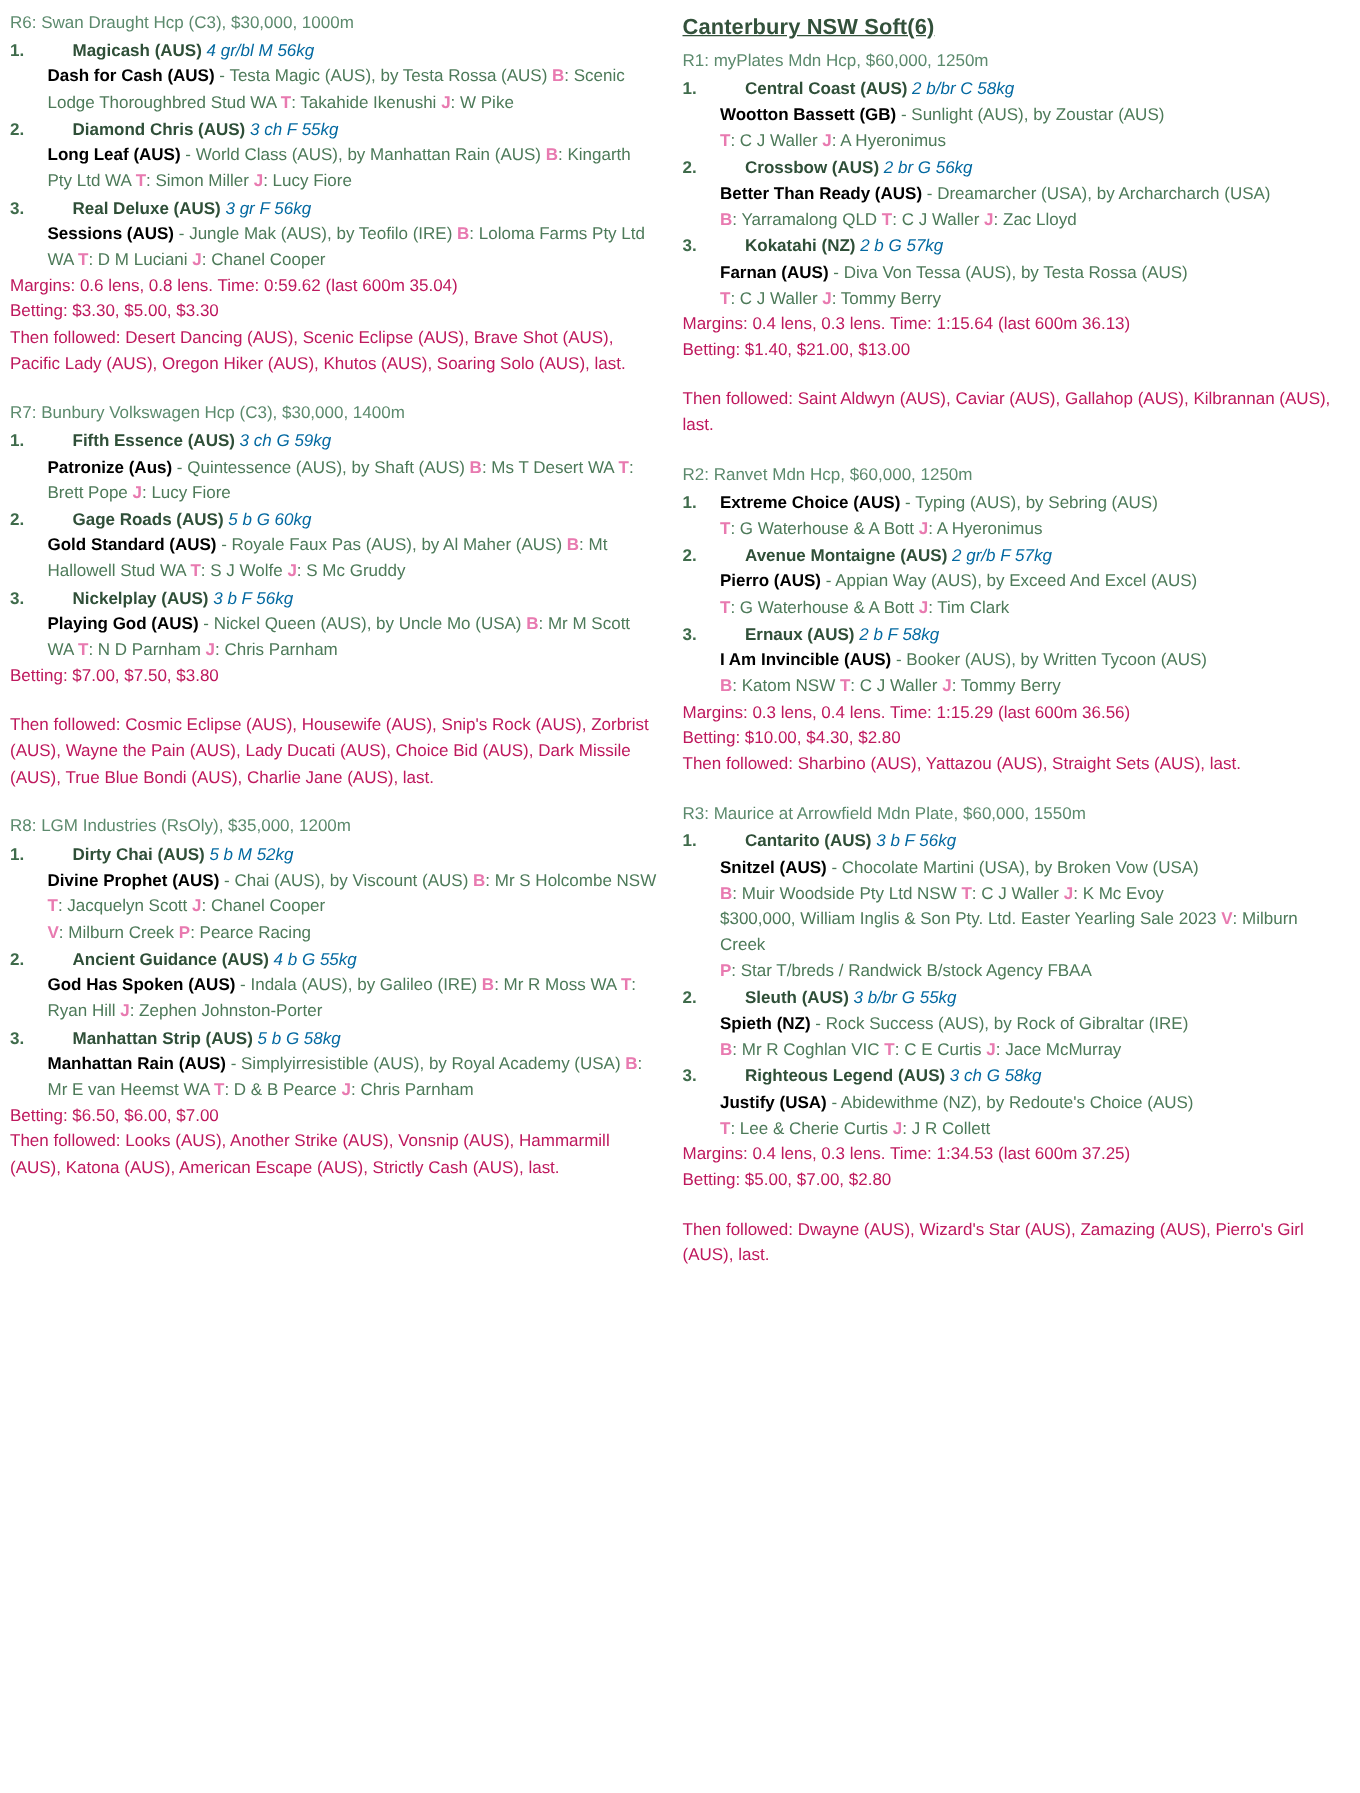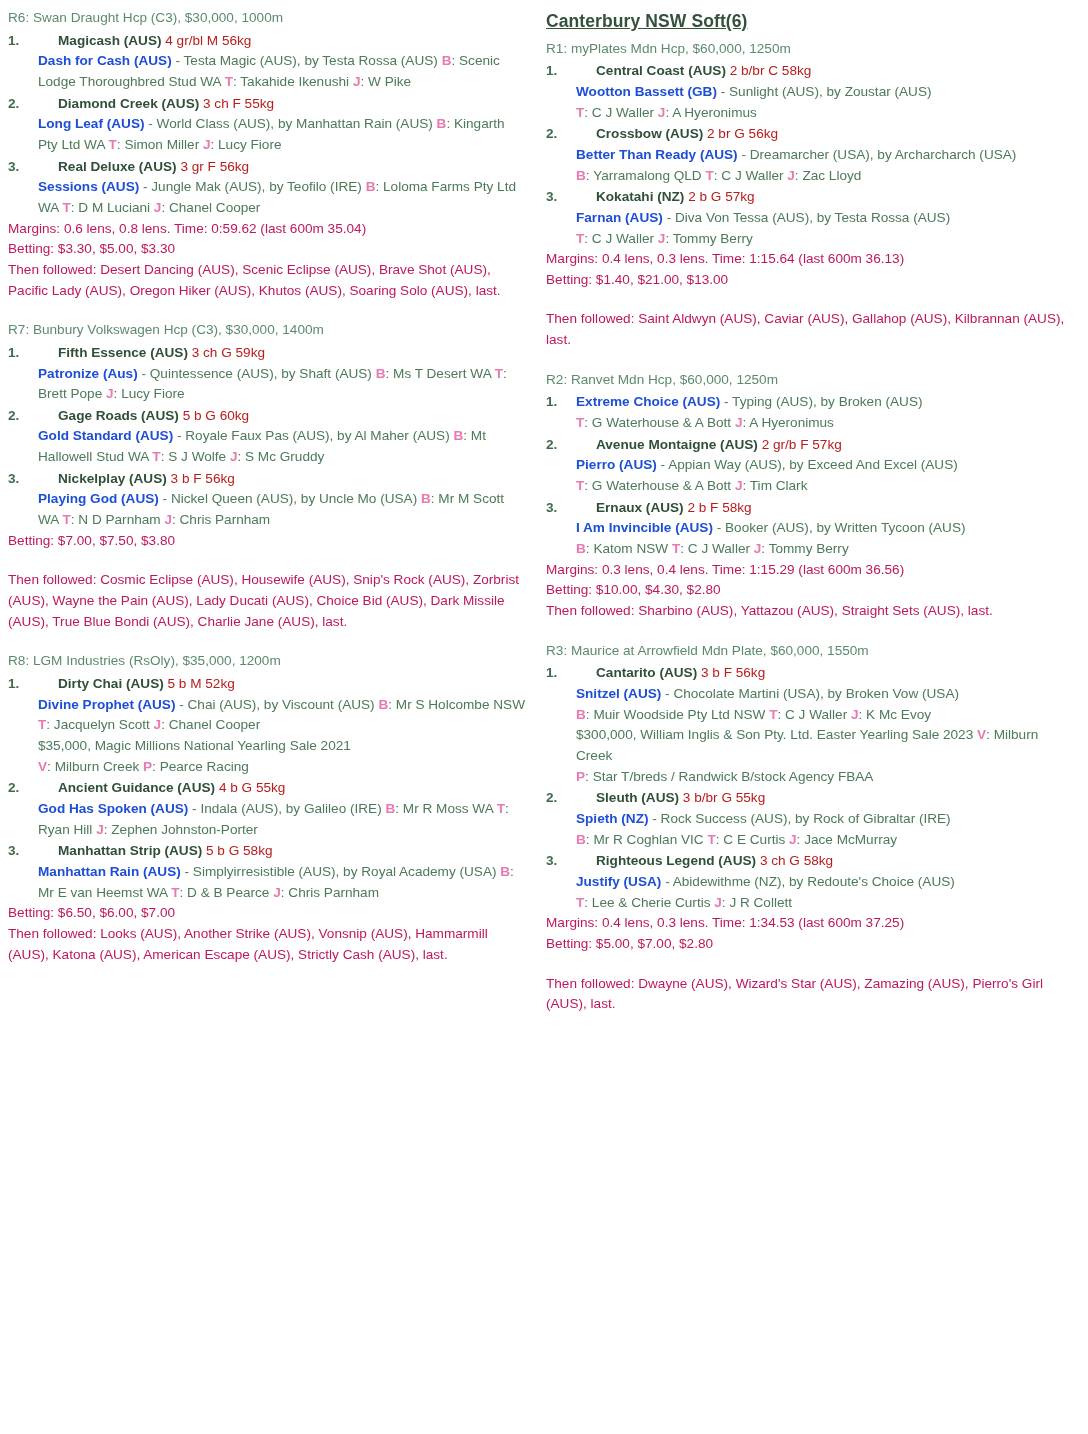--- a/index.html
+++ b/index.html
@@ -53,27 +53,28 @@
   }
   .runner-body {
     flex: 1 1 auto;
   }
   .horse {
     font-weight: bold;
     color: #2f4f38;
     padding-left: 20px;
   }
   .det {
-    color: #b91c1c;
+    color: #0369a1;
+    font-style: italic;
   }
   .sub {
     color: #4d7a59;
   }
   .sire {
-    color: #1d4ed8;
+    color: #000000;
     font-weight: bold;
   }
   .lbl {
     color: #e87ab0;
     font-weight: bold;
   }
   .info-line {
     color: #be185d;
     margin: 0;
   }
@@ -101,21 +102,21 @@
           <p class="sub">
             <span class="sire">Dash for Cash (AUS)</span><span> - Testa Magic (AUS), by Testa Rossa (AUS) </span><span class="lbl">B</span><span>: Scenic Lodge Thoroughbred Stud WA </span><span class="lbl">T</span><span>: Takahide Ikenushi </span><span class="lbl">J</span><span>: W Pike</span>
           </p>
         </div>
       </div>
 
       <div class="runner">
         <span class="pos">2.</span>
         <div class="runner-body">
           <p>
-            <span class="horse">Diamond Creek (AUS)</span><span class="det"> 3 ch F 55kg</span>
+            <span class="horse">Diamond Chris (AUS)</span><span class="det"> 3 ch F 55kg</span>
           </p>
           <p class="sub">
             <span class="sire">Long Leaf (AUS)</span><span> - World Class (AUS), by Manhattan Rain (AUS) </span><span class="lbl">B</span><span>: Kingarth Pty Ltd WA </span><span class="lbl">T</span><span>: Simon Miller </span><span class="lbl">J</span><span>: Lucy Fiore</span>
           </p>
         </div>
       </div>
 
       <div class="runner">
         <span class="pos">3.</span>
         <div class="runner-body">
@@ -186,21 +187,20 @@
 
       <div class="runner">
         <span class="pos">1.</span>
         <div class="runner-body">
           <p>
             <span class="horse">Dirty Chai (AUS)</span><span class="det"> 5 b M 52kg</span>
           </p>
           <p class="sub">
             <span class="sire">Divine Prophet (AUS)</span><span> - Chai (AUS), by Viscount (AUS) </span><span class="lbl">B</span><span>: Mr S Holcombe NSW </span><span class="lbl">T</span><span>: Jacquelyn Scott </span><span class="lbl">J</span><span>: Chanel Cooper</span>
           </p>
-          <p class="sub">$35,000, Magic Millions National Yearling Sale 2021</p>
           <p class="sub">
             <span class="lbl">V</span><span>: Milburn Creek </span><span class="lbl">P</span><span>: Pearce Racing</span>
           </p>
         </div>
       </div>
 
       <div class="runner">
         <span class="pos">2.</span>
         <div class="runner-body">
           <p>
@@ -290,21 +290,21 @@
 
     <div class="spacer"></div>
 
     <div>
       <p class="race-head">R2: Ranvet Mdn Hcp, $60,000, 1250m</p>
 
       <div class="runner">
         <span class="pos">1.</span>
         <div class="runner-body">
           <p class="sub">
-            <span class="sire">Extreme Choice (AUS)</span><span> - Typing (AUS), by Broken (AUS) </span>
+            <span class="sire">Extreme Choice (AUS)</span><span> - Typing (AUS), by Sebring (AUS) </span>
           </p>
           <p class="sub">
             <span class="lbl">T</span><span>: G Waterhouse &amp; A Bott </span><span class="lbl">J</span><span>: A Hyeronimus</span>
           </p>
         </div>
       </div>
 
       <div class="runner">
         <span class="pos">2.</span>
         <div class="runner-body">

